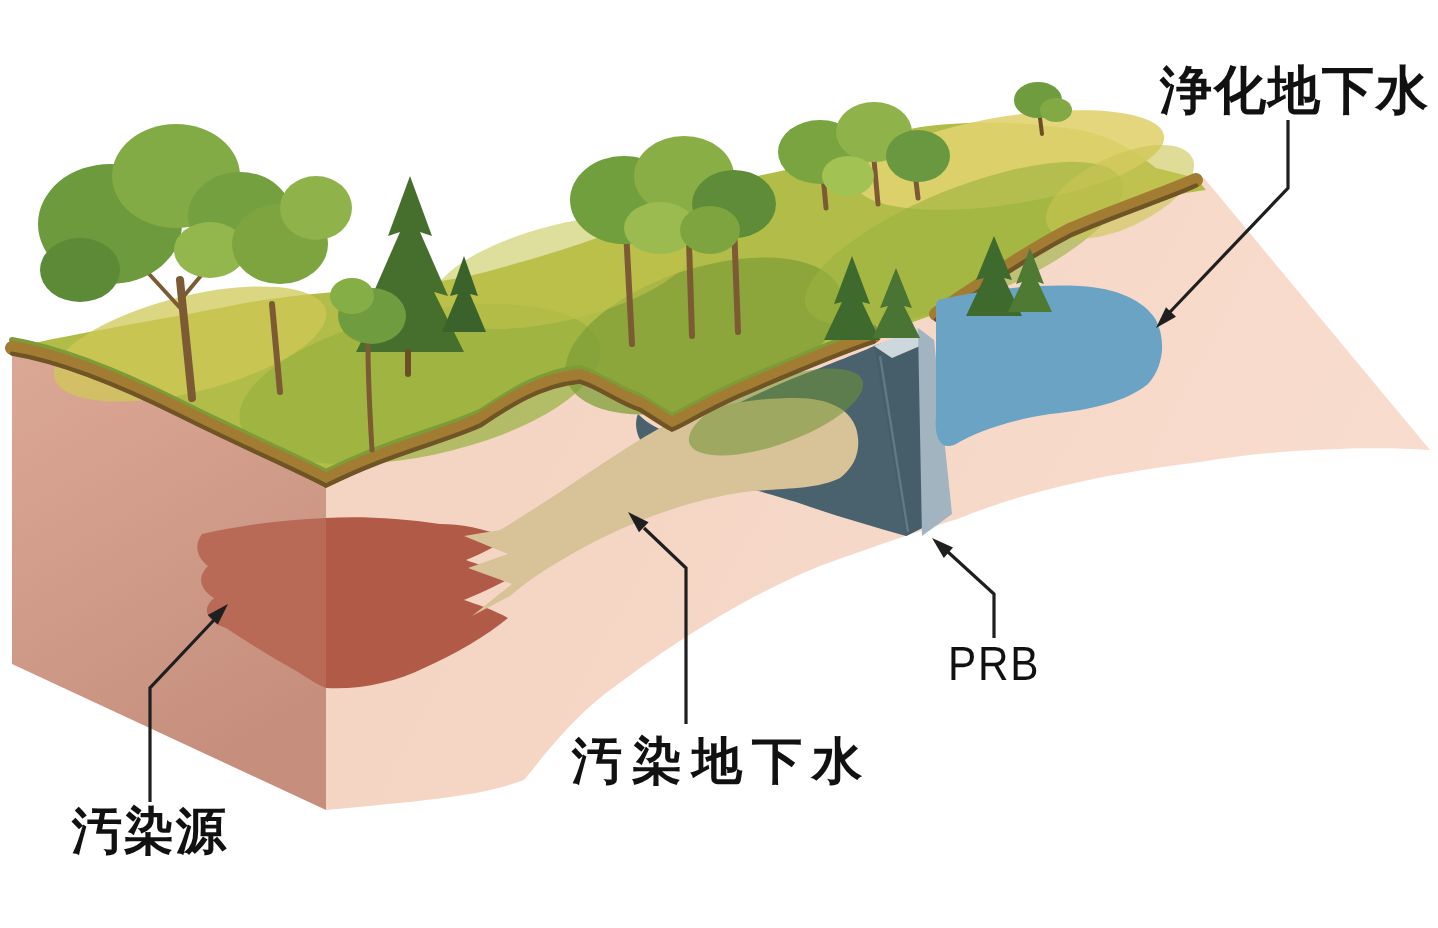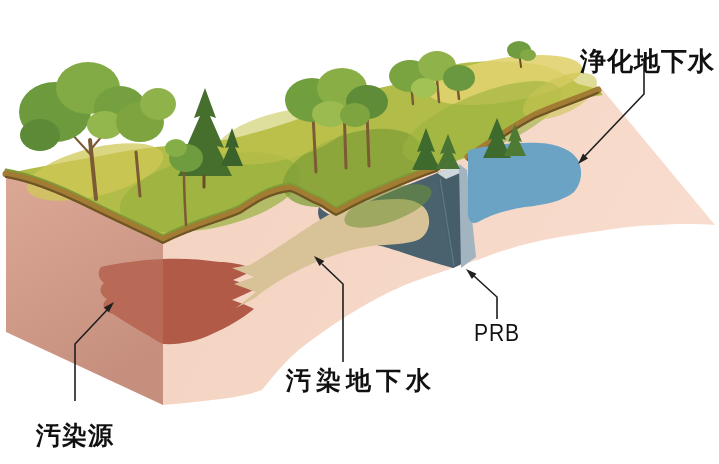--- a/index.html
+++ b/index.html
@@ -1,22 +1,22 @@
 <!DOCTYPE html>
 <html><head>
 <meta charset="utf-8">
 <style>
   html,body{margin:0;padding:0;background:#ffffff;}
   .stage{position:relative;width:719px;height:464px;background:#ffffff;overflow:hidden;
          font-family:"Liberation Sans","DejaVu Sans",sans-serif;}
   .stage svg{position:absolute;left:0;top:0;}
   .lbl{position:absolute;color:#111111;font-weight:700;white-space:nowrap;}
-  #lbl-purified{left:580px;top:44px;font-size:26px;letter-spacing:1px;}
+  #lbl-purified{left:580px;top:28px;font-size:26px;letter-spacing:1px;}
   #lbl-contaminated{left:286px;top:364px;font-size:25px;letter-spacing:5px;}
-  #lbl-source{left:36px;top:399px;font-size:25px;letter-spacing:1px;margin-top:20px;}
+  #lbl-source{left:36px;top:399px;font-size:25px;letter-spacing:1px;}
   #lbl-prb{left:474px;top:319px;font-size:24px;font-weight:400;
            transform:scaleX(.88);transform-origin:left center;letter-spacing:1px;}
 </style>
 </head>
 <body>
 
 <div class="stage">
 
 <svg width="719" height="464" viewBox="0 0 719 464">
   <defs>

